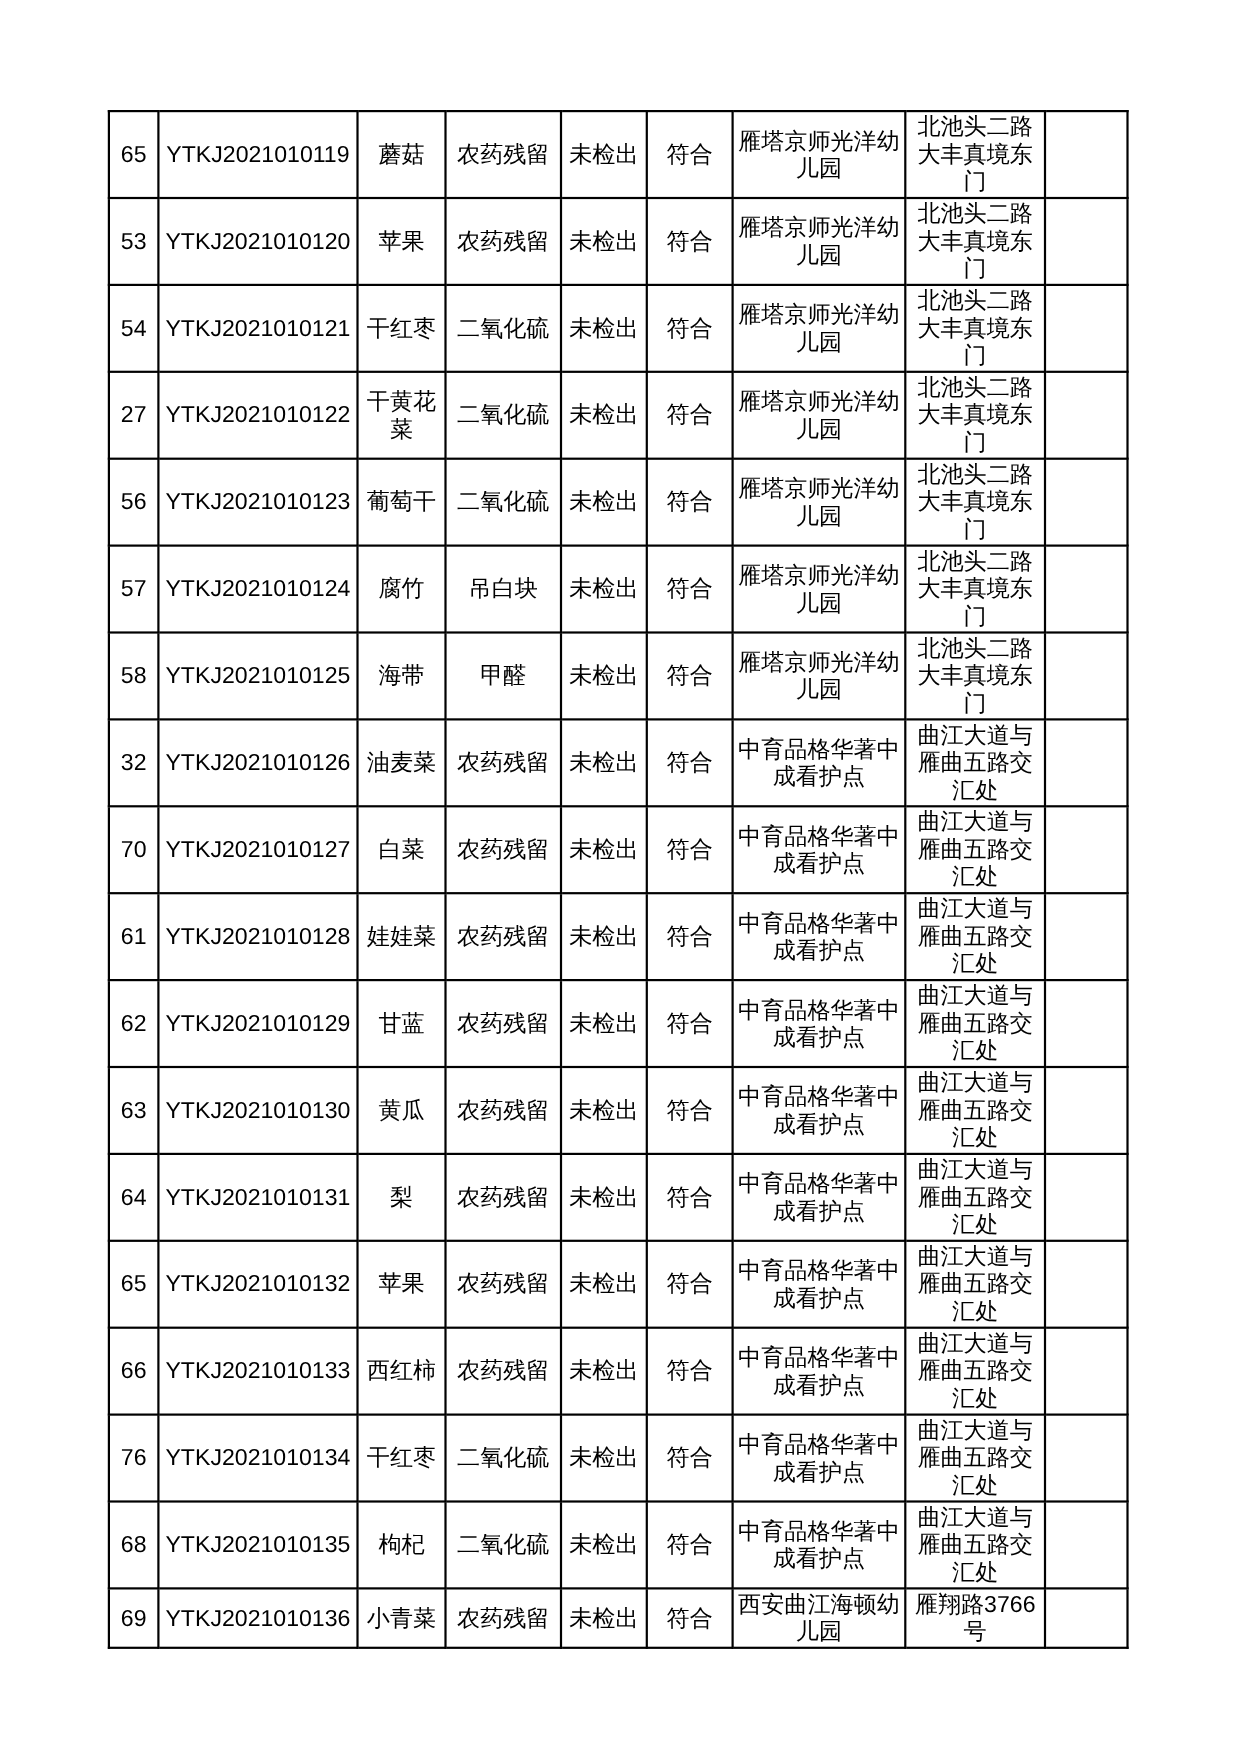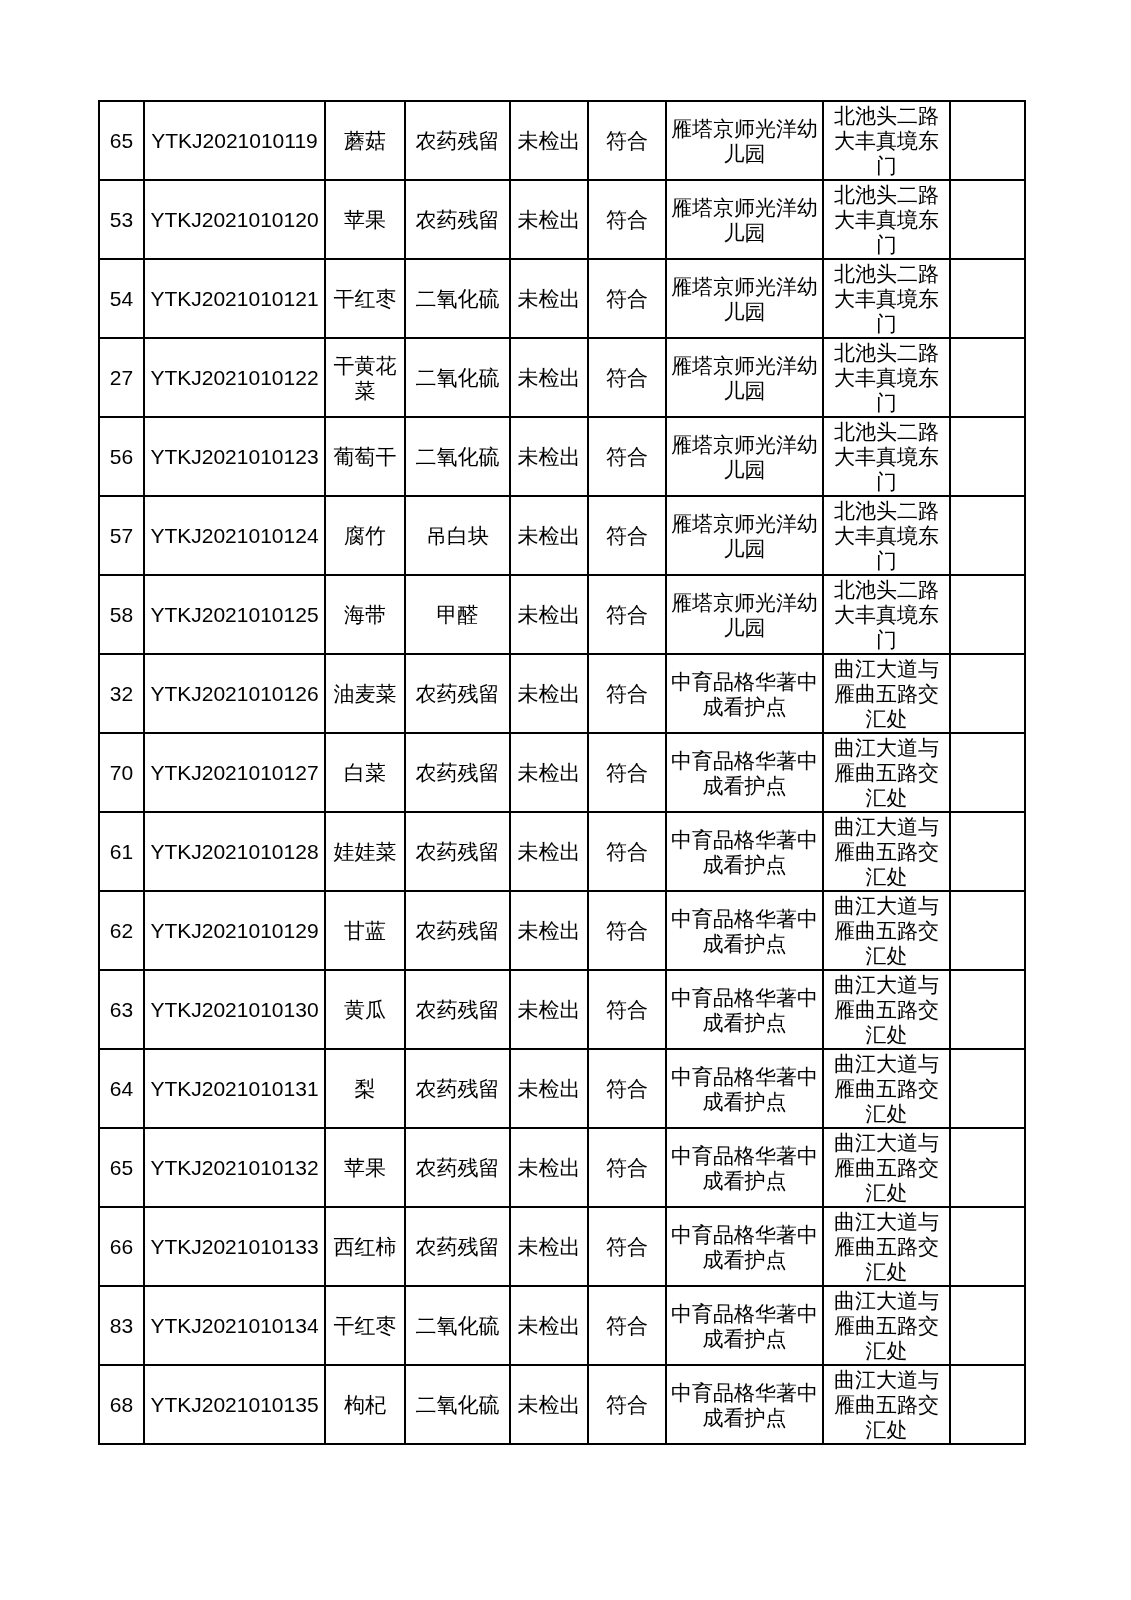--- a/index.html
+++ b/index.html
@@ -232,36 +232,47 @@
     <td>YTKJ2021010133</td>
     <td>西红柿</td>
     <td>农药残留</td>
     <td>未检出</td>
     <td>符合</td>
     <td>中育品格华著中成看护点</td>
     <td>曲江大道与雁曲五路交汇处</td>
     <td></td>
   </tr>
         <tr>
-    <td>83</td>
+    <td>76</td>
     <td>YTKJ2021010134</td>
     <td>干红枣</td>
     <td>二氧化硫</td>
     <td>未检出</td>
     <td>符合</td>
     <td>中育品格华著中成看护点</td>
     <td>曲江大道与雁曲五路交汇处</td>
     <td></td>
   </tr>
         <tr>
     <td>68</td>
     <td>YTKJ2021010135</td>
     <td>枸杞</td>
     <td>二氧化硫</td>
     <td>未检出</td>
     <td>符合</td>
     <td>中育品格华著中成看护点</td>
     <td>曲江大道与雁曲五路交汇处</td>
+    <td></td>
+  </tr>
+        <tr>
+    <td>69</td>
+    <td>YTKJ2021010136</td>
+    <td>小青菜</td>
+    <td>农药残留</td>
+    <td>未检出</td>
+    <td>符合</td>
+    <td>西安曲江海顿幼儿园</td>
+    <td>雁翔路3766号</td>
     <td></td>
   </tr>
       </tbody>
   </table>
 </div>
 
 </body></html>

